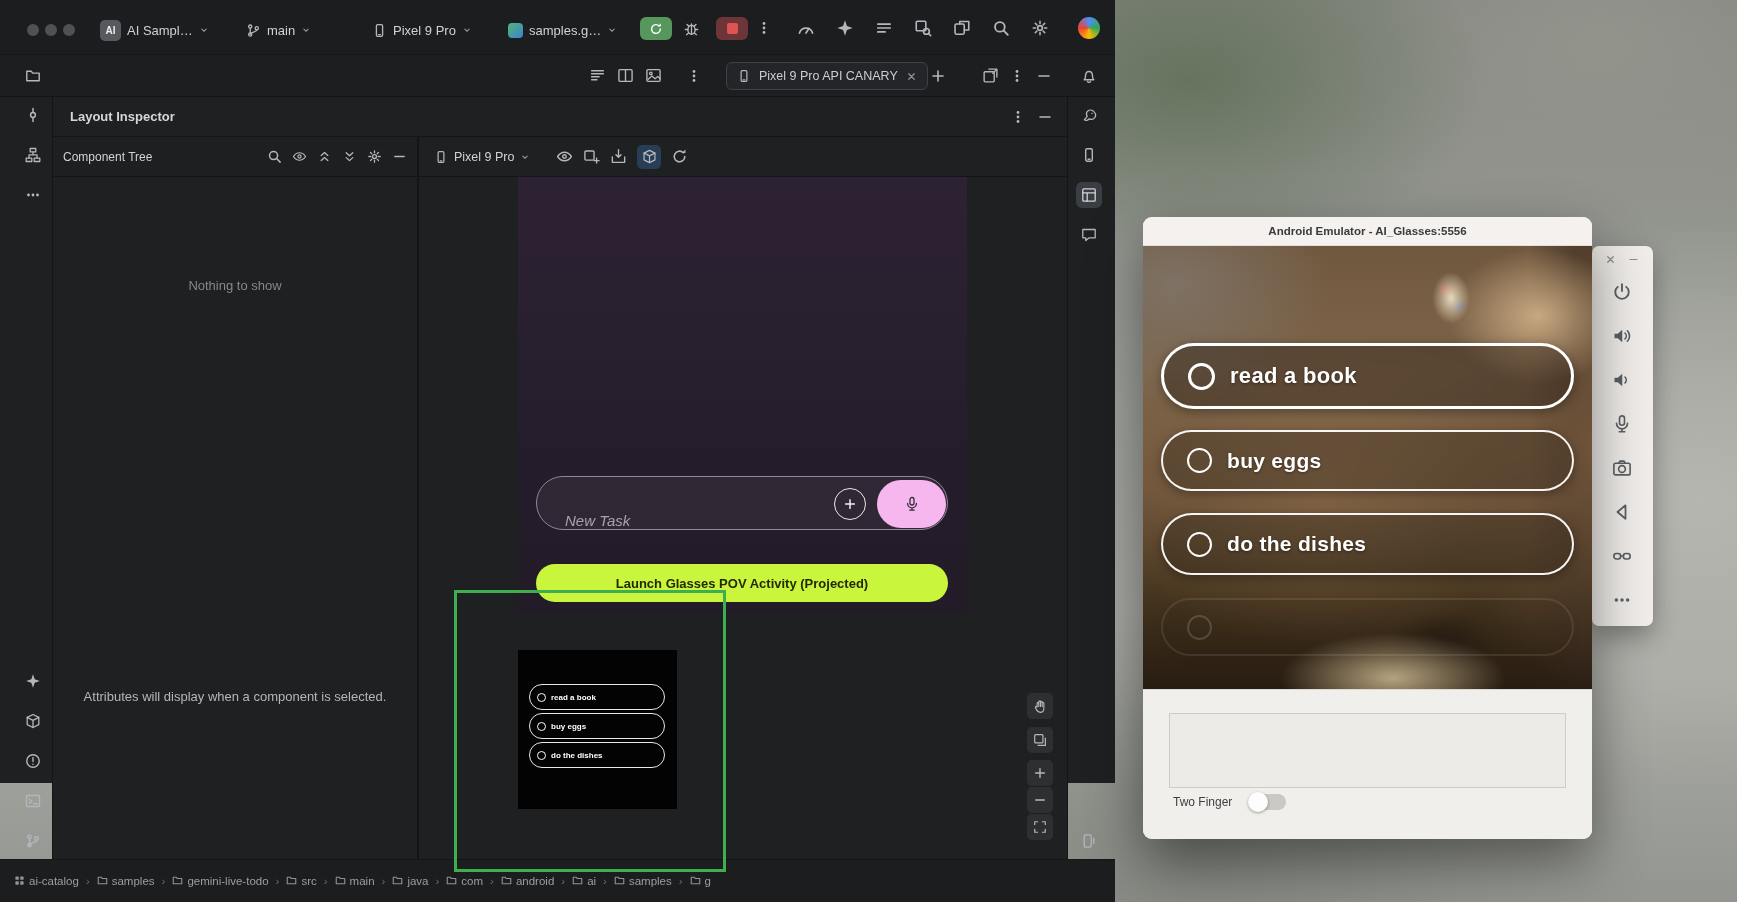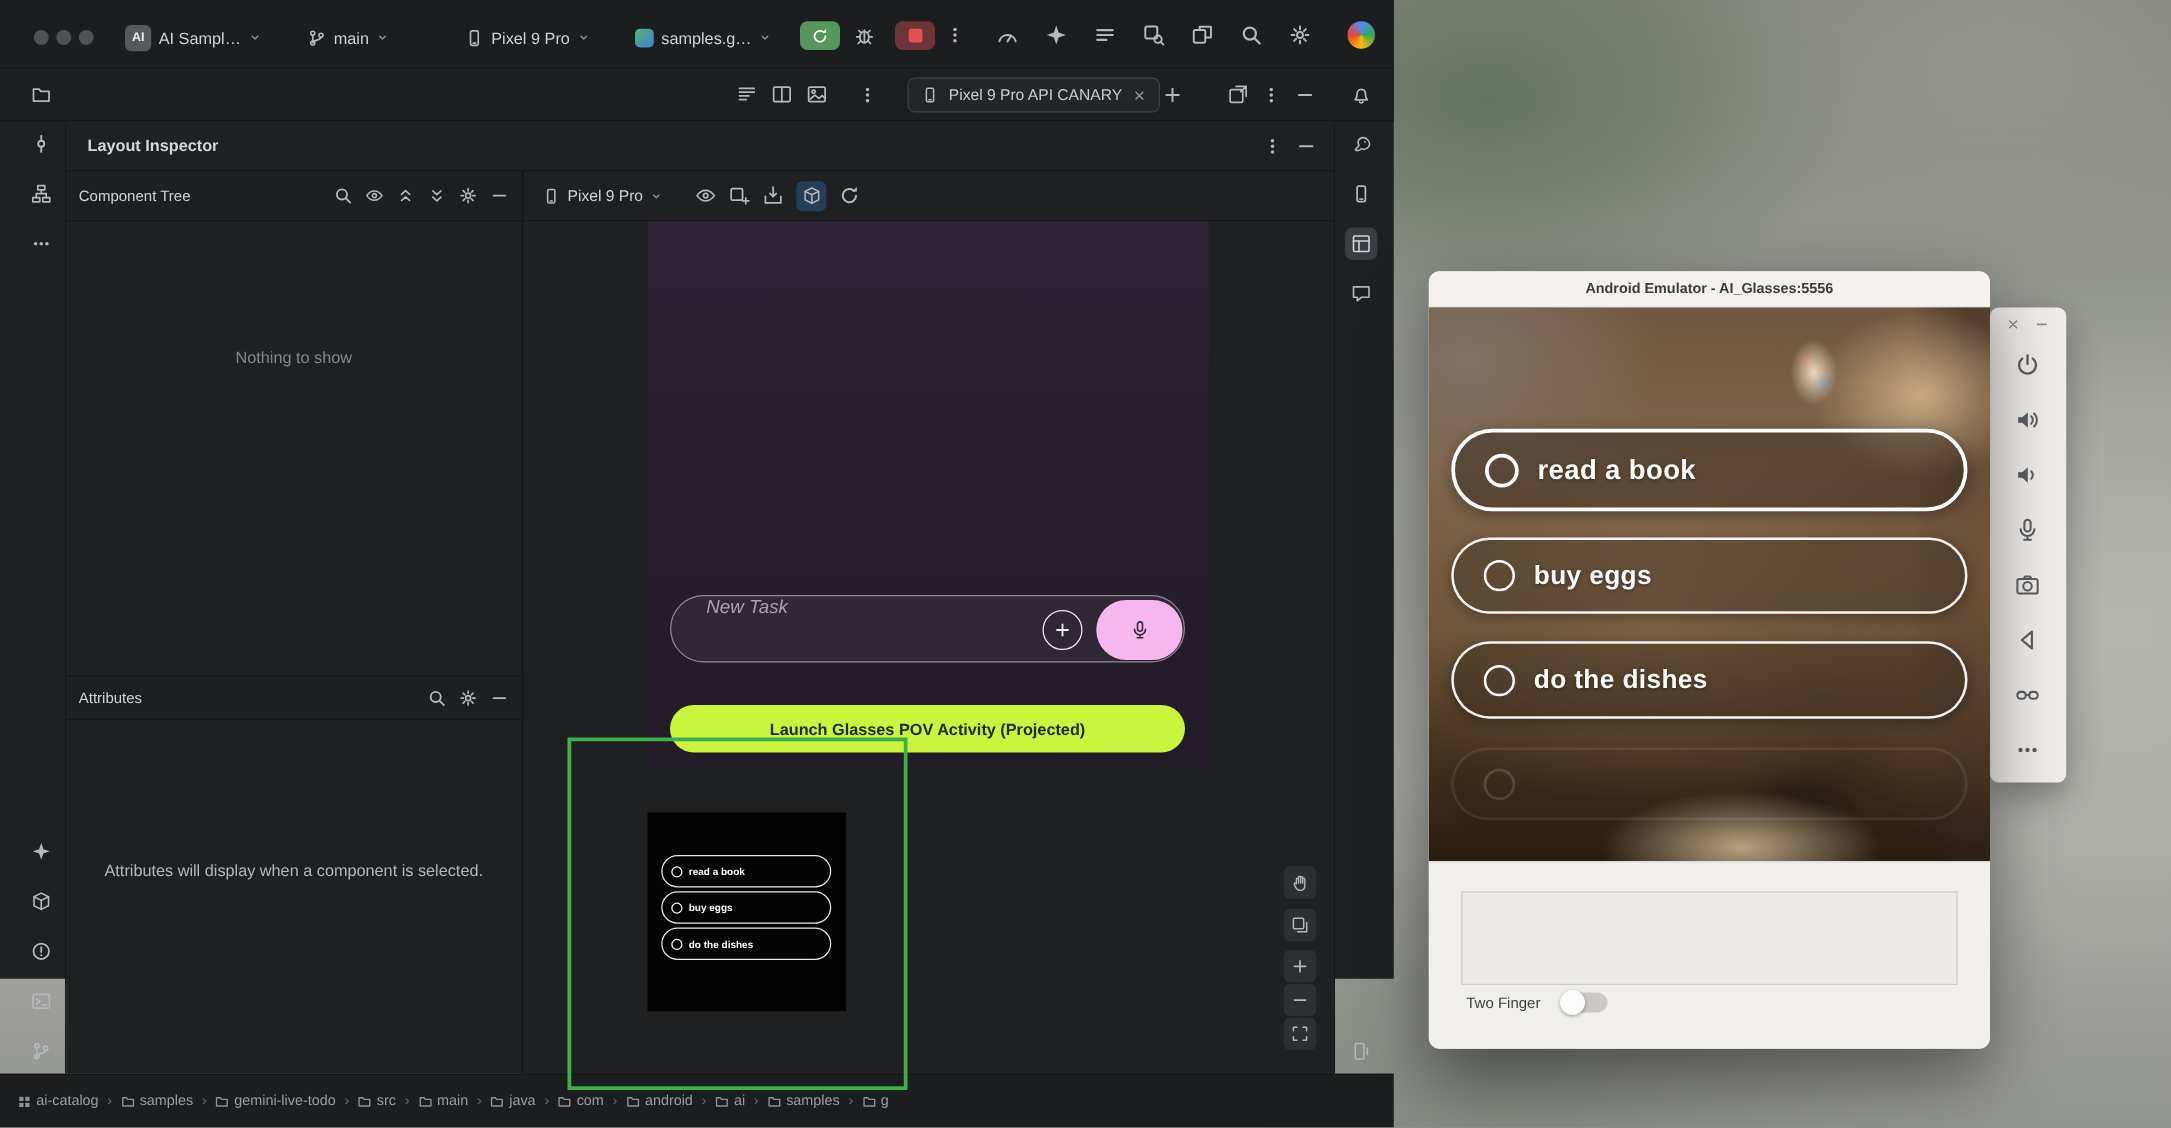--- a/index.html
+++ b/index.html
@@ -42,33 +42,33 @@
 .lihead{position:relative;height:40px;border-bottom:1px solid #141517;display:flex;align-items:center}
 .lititle{margin-left:17px;font-size:13px;font-weight:700;color:#d3d6db}
 .secthead{position:relative;display:flex;align-items:center;border-bottom:1px solid #141517;background:#1d1f21}
 .sectitle{margin-left:10px;font-size:12px;color:#cfd2d7}
 .secticons{position:absolute;right:10px;display:flex;align-items:center;gap:10px}
 .emptytxt{width:100%;text-align:center;font-size:13px;color:#85878c}
 .emptytxt2{width:100%;text-align:center;font-size:13px;color:#b4b6bb}
 .dptoolbar{position:relative;height:40px;border-bottom:1px solid #141517;display:flex;align-items:center}
 .chip3d{width:24px;height:24px;border-radius:5px;background:#283e57;display:inline-flex;align-items:center;justify-content:center;color:#82b2e8}
 .phoneshot{background:linear-gradient(180deg,#2c2233,#261d2c 60%,#241b29)}
-.newtask{left:18px;top:299px;width:412px;height:54px;border:1.5px solid #8e8795;border-radius:27px;background:rgba(255,255,255,.05);display:flex;align-items:flex-start}
+.newtask{left:18px;top:299px;width:412px;height:54px;border:1.5px solid #8e8795;border-radius:27px;background:rgba(255,255,255,.05);display:flex;align-items:flex-end}
 .nt-ph{margin-left:28px;font-style:italic;font-size:15px;color:#aaa1ad}
 .plusbtn{left:297px;top:11px;width:32px;height:32px;border-radius:50%;border:1.6px solid #ece7f0;display:flex;align-items:center;justify-content:center;color:#f2eef5}
 .micpill{left:340px;top:3px;width:69px;height:48px;border-radius:24px;background:#f6b6ee;display:flex;align-items:center;justify-content:center}
 .launch{left:18px;top:387px;width:412px;height:38px;border-radius:19px;background:#c9f53c;display:flex;align-items:center;justify-content:center;font-size:13px;font-weight:700;color:#222a00}
 .minishot{background:#030304}
 .mpill{left:11px;width:136px;height:26px;border:1px solid #e8e8e8;border-radius:13px;display:flex;align-items:center;gap:5px;padding-left:7px}
 .mradio{width:9px;height:9px;border:1px solid #fff;border-radius:50%;flex:0 0 auto}
 .mlbl{color:#fff;font-size:8px;font-weight:700;white-space:nowrap}
 .greenrect{left:454px;top:590px;width:272px;height:282px;border:3px solid #3eae4f;z-index:50}
 .fbtn{width:26px;height:26px;border-radius:5px;background:rgba(255,255,255,.07);display:flex;align-items:center;justify-content:center}
 .statusbar{left:0;top:859px;width:1115px;height:43px;background:#1b1d1f;border-top:1px solid #141517;font-size:11.5px;color:#9b9ea4;z-index:10}
-.crumb{display:flex;align-items:flex-end;gap:4px;white-space:nowrap}
+.crumb{display:flex;align-items:flex-start;gap:4px;white-space:nowrap}
 .sep{color:#686b70}
 
 .emw{left:1143px;top:217px;width:449px;height:622px;border-radius:9px;overflow:hidden;background:#f1efec;box-shadow:0 22px 55px rgba(0,0,0,.45);z-index:5}
 .emtitle{height:29px;background:#f4f1ef;display:flex;align-items:center;justify-content:center;font-size:11.5px;font-weight:700;color:#3b3b3b;border-bottom:1px solid #e2dfdb}
 .emscreen{position:relative;height:443px;overflow:hidden;
 background:
  radial-gradient(26px 36px at 308px 52px, rgba(238,224,196,.95), transparent 72%),
  radial-gradient(9px 9px at 303px 44px, rgba(186,72,60,.85), transparent 85%),
  radial-gradient(9px 9px at 316px 60px, rgba(75,102,168,.75), transparent 85%),
  radial-gradient(120px 90px at 395px 70px, rgba(214,182,140,.85), transparent 75%),
@@ -447,42 +447,20 @@
               </svg>
             </span>
           <span class="ic s15">
               <svg viewBox="0 0 16 16" fill="none" stroke="currentColor" stroke-width="1.5">
                 <path d="M3 8h10"></path>
               </svg>
             </span>
         </div>
       </div>
       <div class="emptytxt abs" style="top:141px">Nothing to show</div>
-      <div class="secthead abs" style="top:363px;width:100%;height:36px;border-top:1px solid #141517">
-        <span class="sectitle">Attributes</span>
-        <div class="secticons">
-          <span class="ic s15">
-              <svg viewBox="0 0 16 16" fill="none" stroke="currentColor" stroke-width="1.6">
-                <circle cx="7" cy="7" r="4.3"></circle>
-                <path d="M10.2 10.2L14 14"></path>
-              </svg>
-            </span>
-          <span class="ic s15">
-              <svg viewBox="0 0 16 16" fill="none" stroke="currentColor" stroke-width="1.4">
-                <circle cx="8" cy="8" r="2.1"></circle>
-                <path d="M8 2v2M8 12v2M2 8h2M12 8h2M3.8 3.8l1.4 1.4M10.8 10.8l1.4 1.4M12.2 3.8l-1.4 1.4M5.2 10.8l-1.4 1.4"></path>
-              </svg>
-            </span>
-          <span class="ic s15">
-              <svg viewBox="0 0 16 16" fill="none" stroke="currentColor" stroke-width="1.5">
-                <path d="M3 8h10"></path>
-              </svg>
-            </span>
-        </div>
-      </div>
       <div class="emptytxt2 abs" style="top:552px">Attributes will display when a component is selected.</div>
     </div>
 
     <div class="abs" style="left:365px;top:40px;width:649px;height:722px;border-left:1px solid #141517">
       <div class="dptoolbar">
         <div class="flex" style="margin-left:15px;gap:6px">
           <span class="ic s14">
               <svg viewBox="0 0 16 16" fill="none" stroke="currentColor" stroke-width="1.4">
                 <rect x="4.7" y="1.8" width="6.6" height="12.4" rx="1.4"></rect>
                 <path d="M7 12.3h2"></path>

